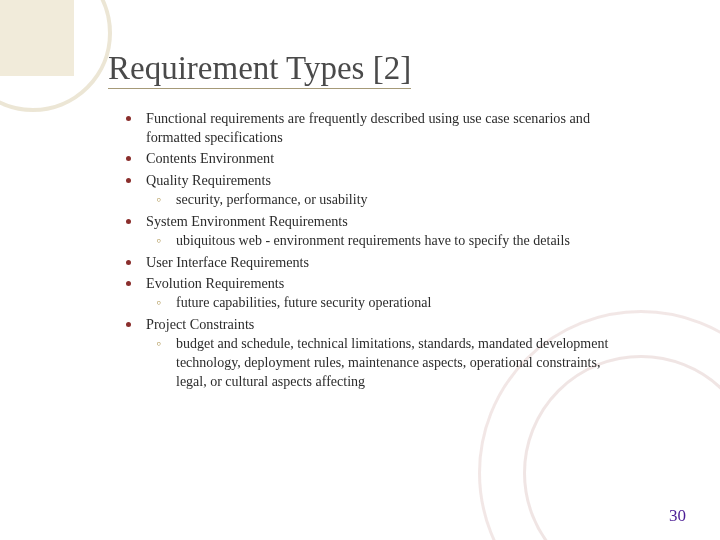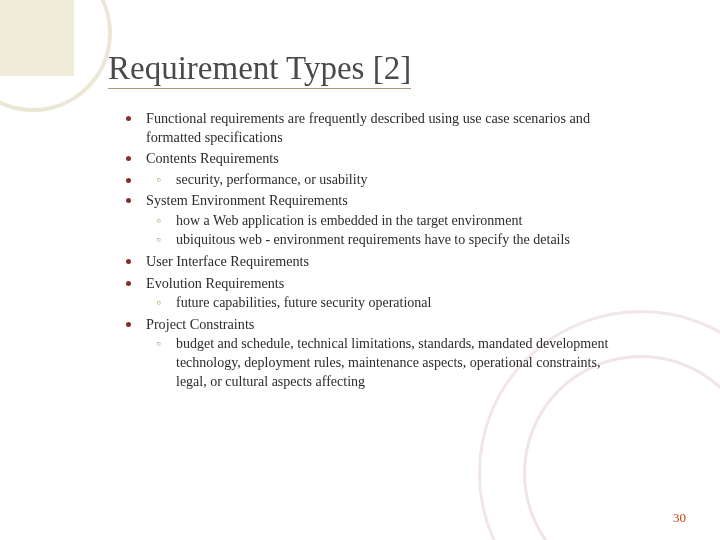--- a/index.html
+++ b/index.html
@@ -18,50 +18,49 @@
 .title .underline{border-bottom:1.5px solid #a69a78;padding-bottom:2px}
 
 ul.top{list-style:none;padding:0;margin:16px}
 ul.top>li{position:relative;padding-left:22px;margin:0 0 2px 0;font-size:14.2px;line-height:1.35}
 ul.top>li:before{content:"";position:absolute;left:2px;top:7px;width:5px;height:5px;border-radius:50%;background:#8a2e2c}
 
 ul.sub{list-style:none;padding:0;margin:1px 0 2px 0}
 ul.sub>li{position:relative;padding-left:30px;margin:0 0 1px 0;font-size:14px;line-height:1.35}
 ul.sub>li:before{content:"\25E6";position:absolute;left:10px;top:0;color:#b39b5c;font-size:14px}
 
-.pagenum{position:absolute;right:22px;bottom:14px;font-size:13px;color:#c2410c;z-index:1}
+.pagenum{position:absolute;right:22px;bottom:14px;font-size:17px;color:#4c1d95;z-index:1}
 </style>
 </head>
 <body>
 
 <div class="slide">
 
   <div class="orn-tl">
     <div class="sq"></div>
     <div class="ring"></div>
   </div>
   <div class="orn-br">
     <div class="r1"></div>
     <div class="r2"></div>
   </div>
 
   <div class="content">
     <h1 class="title"><span class="underline">Requirement Types [2]</span></h1>
 
     <ul class="top">
       <li><span>Functional requirements are frequently described using use case scenarios and formatted specifications</span></li>
-      <li><span>Contents Requirements</span></li>
-      <li>
+      <li><span>Contents Environment</span></li>
+      <li><span>Quality Requirements</span>
         <ul class="sub">
           <li><span>security, performance, or usability</span></li>
         </ul>
       </li>
       <li><span>System Environment Requirements</span>
         <ul class="sub">
-          <li><span>how a Web application is embedded in the target environment</span></li>
           <li><span>ubiquitous web - environment requirements have to specify the details</span></li>
         </ul>
       </li>
       <li><span>User Interface Requirements</span></li>
       <li><span>Evolution Requirements</span>
         <ul class="sub">
           <li><span>future capabilities, future security operational</span></li>
         </ul>
       </li>
       <li><span>Project Constraints</span>

